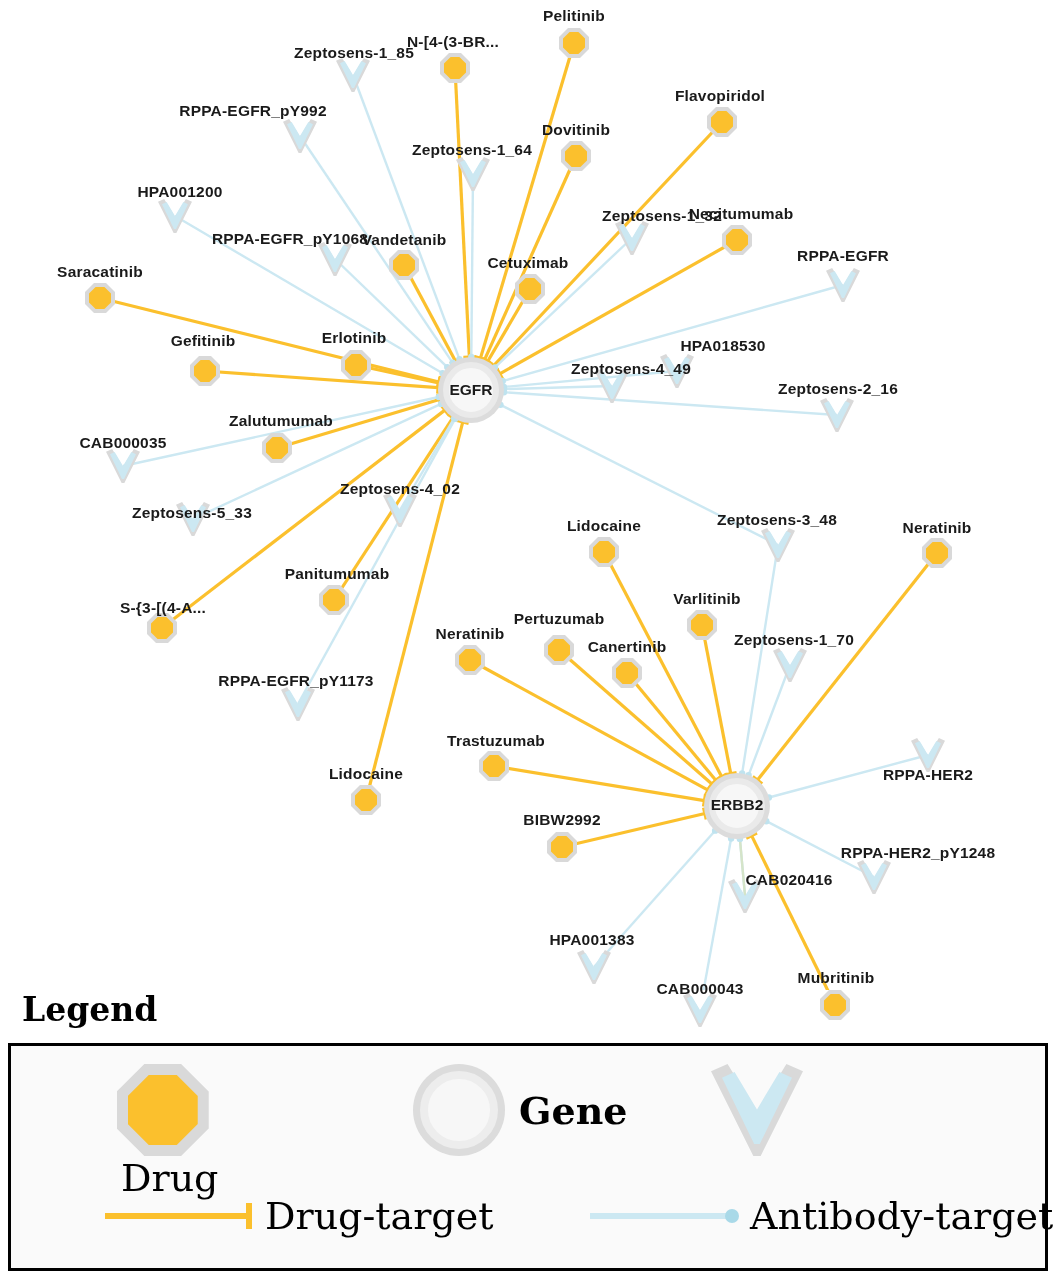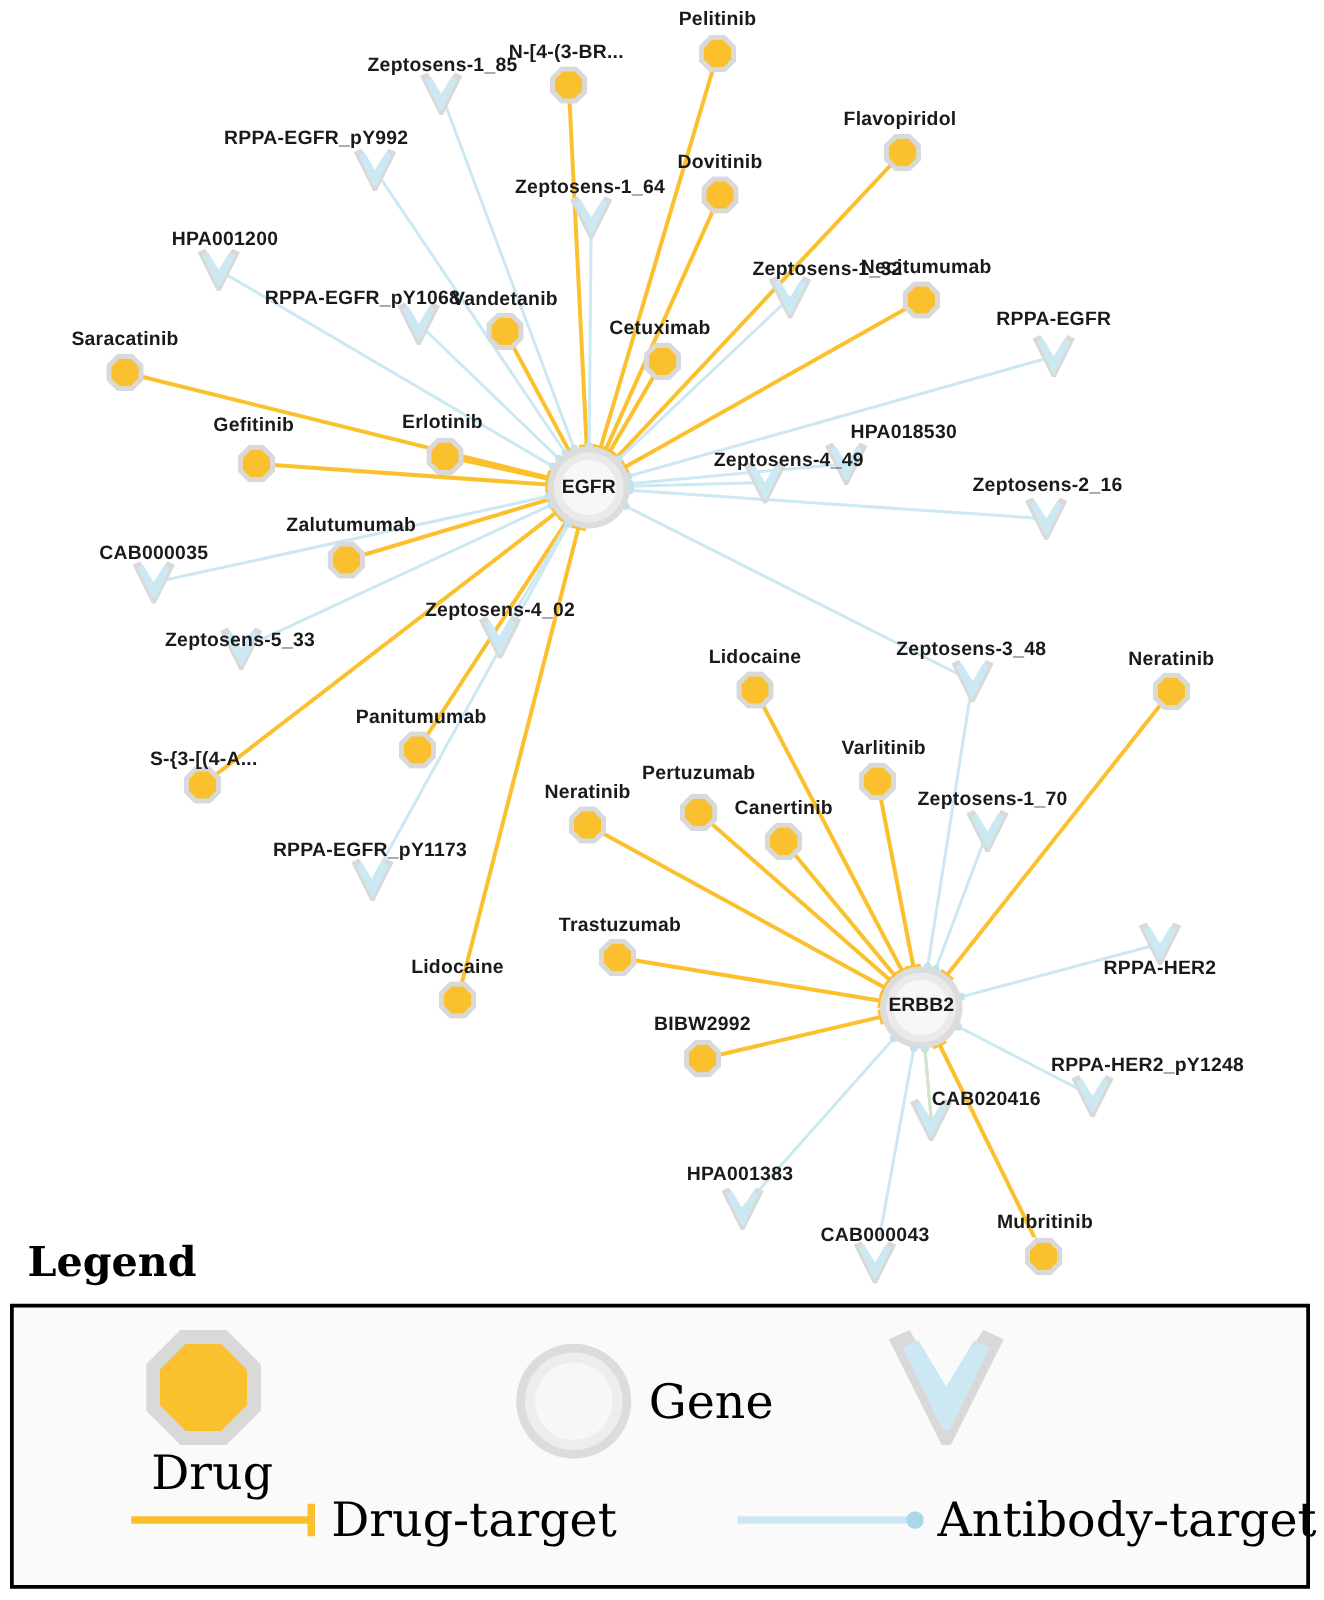--- a/index.html
+++ b/index.html
@@ -530,21 +530,21 @@
   <div class="legend-row1">
 
     <div class="legend-shape-item" style="left:96px; top:0;flex-direction:column;">
       <div class="lg-drug">
         <div class="halo"></div>
           <div class="core"></div>
       </div>
       <div class="legend-text">Drug</div>
     </div>
 
-    <div class="legend-shape-item" style="left:402px; top:11px;">
+    <div class="legend-shape-item" style="left:402px; top:0;font-weight:bold;">
       <div class="lg-gene">
         <div class="halo"></div>
           <div class="ring"></div>
       </div>
       <div class="legend-text">Gene</div>
     </div>
 
     <div class="legend-shape-item" style="left:700px; top:0;">
       <div class="lg-ab">
         <div class="halo"></div>

